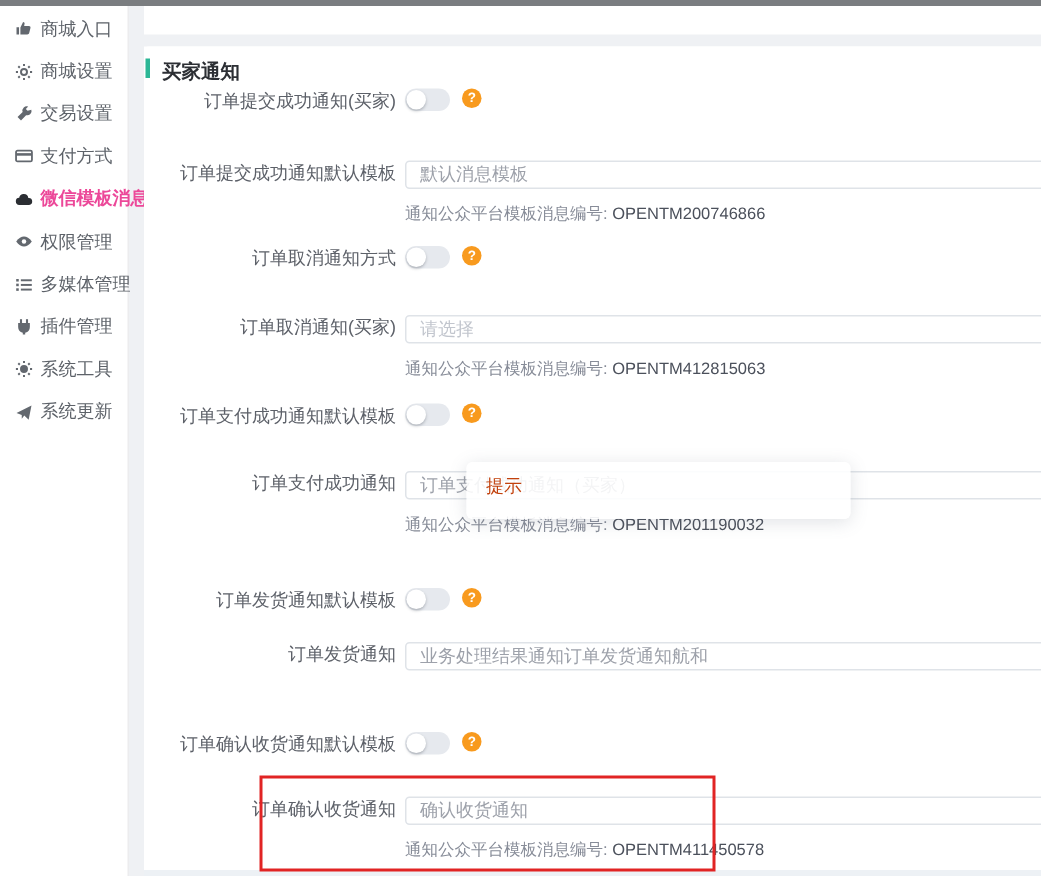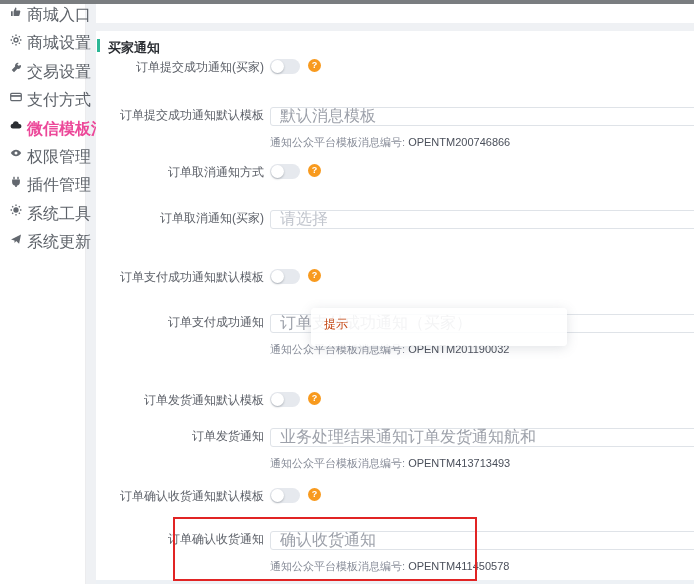--- a/index.html
+++ b/index.html
@@ -11,22 +11,22 @@
   }
   
   .topbar{position:absolute;left:0;top:0;width:694px;height:4px;background:#7a7d80;}
   .gapcol{position:absolute;left:86px;top:4px;width:10px;bottom:0;background:#eff1f4;}
   .topband{position:absolute;left:96px;top:23px;right:0;height:8px;background:#eff1f4;}
   .bottomstrip{position:absolute;left:96px;top:580px;right:0;height:4px;background:#edf1f5;}
 
   
   .sidebar{position:absolute;left:0;top:4px;width:86px;bottom:0;background:#fff;
            border-right:1px solid #ececee;box-sizing:border-box;padding-top:1px;}
-  .sitem{height:28.4px;display:flex;align-items:flex-start;padding-left:9px;cursor:pointer;
-         color:#5d6269;font-size:16px;white-space:nowrap;}
+  .sitem{height:28.4px;display:flex;align-items:center;padding-left:9px;cursor:pointer;
+         color:#5d6269;font-size:12px;white-space:nowrap;}
   .sitem .icn{width:13px;height:13px;margin-right:5px;flex:none;display:flex;align-items:center;justify-content:center;color:#63686f;}
   .sitem.active{color:#ec4899;font-weight:bold;}
   .sitem.active .icn{color:#2b2e33;}
   .icn svg{width:12px;height:12px;display:block;}
 
   
   .panel{position:absolute;left:96px;top:31px;right:0;height:549px;background:#fff;border-radius:3px 0 0 0;}
   .sec-head{position:absolute;left:1px;top:8px;display:flex;}
   .sec-bar{width:3px;height:13px;background:#2cb796;margin-right:8px;}
   .sec-title{font-size:13px;font-weight:bold;color:#2c2f34;}
@@ -37,21 +37,21 @@
   
   .switch{width:30px;height:15px;border-radius:8px;background:#e6e9ee;position:relative;flex:none;cursor:pointer;}
   .switch::after{content:"";position:absolute;left:1px;top:1px;width:13px;height:13px;border-radius:50%;
                  background:#fff;box-shadow:0 1px 2px rgba(60,70,80,.35);}
   .help{width:13px;height:13px;border-radius:50%;background:#f89a1e;color:#fff;font-size:9px;font-weight:bold;
         display:flex;align-items:center;justify-content:center;margin-left:8px;flex:none;cursor:pointer;line-height:1;}
 
   
   .inputbox{width:468px;height:19px;box-sizing:border-box;border:1px solid #dfe3e8;border-radius:3px;
             background:#fff;display:flex;align-items:center;padding:0 9px;flex:none;cursor:text;}
-  .val{font-size:16px;color:#9da1aa;white-space:nowrap;}
+  .val{font-size:12px;color:#9da1aa;white-space:nowrap;}
   .val.placeholder{color:#c2c6ce;}
 
   .cap{position:absolute;left:174px;font-size:11px;color:#878c98;white-space:nowrap;}
   .cap .code{color:#4b505b;}
 
   
   .tooltip{position:absolute;left:311px;top:308px;width:256px;box-sizing:border-box;
            background:rgba(255,255,255,0.88);border-radius:4px;z-index:20;
            box-shadow:0 2px 12px rgba(100,110,125,0.20);padding:8px 13px 9px;}
   .tooltip .tt-title{font-size:12px;color:#c2410c;margin-bottom:4px;}
@@ -123,20 +123,35 @@
   <div class="sitem">
     <span class="icn">
       <svg viewBox="0 0 12 12">
           <path fill="currentColor" d="M.8 6C2.4 3.8 4.2 2.7 6 2.7S9.6 3.8 11.2 6C9.6 8.2 7.8 9.3 6 9.3S2.4 8.2.8 6z"></path>
           <circle cx="6" cy="6" r="1.5" fill="#fff"></circle>
         </svg>
     </span>
     <span>权限管理</span>
   </div>
 
+  <div class="sitem">
+    <span class="icn">
+      <svg viewBox="0 0 12 12">
+          <g fill="currentColor">
+            <rect x="0.8" y="2" width="1.7" height="1.7"></rect>
+            <rect x="0.8" y="5.1" width="1.7" height="1.7"></rect>
+            <rect x="0.8" y="8.2" width="1.7" height="1.7"></rect>
+            <rect x="3.9" y="2.2" width="7.3" height="1.3"></rect>
+            <rect x="3.9" y="5.3" width="7.3" height="1.3"></rect>
+            <rect x="3.9" y="8.4" width="7.3" height="1.3"></rect>
+          </g>
+        </svg>
+    </span>
+    <span>多媒体管理</span>
+  </div>
 
   <div class="sitem">
     <span class="icn">
       <svg viewBox="0 0 12 12">
           <g fill="currentColor">
             <rect x="3.3" y="0.8" width="1.4" height="2.6"></rect>
             <rect x="7.3" y="0.8" width="1.4" height="2.6"></rect>
             <path d="M2.1 3.4h7.8V6a3.9 3.9 0 0 1-3.1 3.8V11H5.2V9.8A3.9 3.9 0 0 1 2.1 6z"></path>
           </g>
         </svg>
@@ -193,20 +208,23 @@
     <span class="lbl">订单取消通知方式</span>
     <span class="switch"></span>
     <span class="help">?</span>
   </div>
   <div class="row" style="top:179px">
     <span class="lbl">订单取消通知(买家)</span>
     <div class="inputbox">
       <span class="val placeholder">请选择</span>
     </div>
   </div>
+  <div class="cap" style="top:207px">
+    <span>通知公众平台模板消息编号: </span><span class="code">OPENTM412815063</span>
+  </div>
 
   <div class="row" style="top:238px">
     <span class="lbl">订单支付成功通知默认模板</span>
     <span class="switch"></span>
     <span class="help">?</span>
   </div>
   <div class="row" style="top:283px">
     <span class="lbl">订单支付成功通知</span>
     <div class="inputbox">
       <span class="val">订单支付成功通知（买家）</span>
@@ -219,23 +237,20 @@
   <div class="row" style="top:361px">
     <span class="lbl">订单发货通知默认模板</span>
     <span class="switch"></span>
     <span class="help">?</span>
   </div>
   <div class="row" style="top:397px">
     <span class="lbl">订单发货通知</span>
     <div class="inputbox">
       <span class="val">业务处理结果通知订单发货通知航和</span>
     </div>
-  </div>
-  <div class="cap" style="top:425px">
-    <span>通知公众平台模板消息编号: </span><span class="code">OPENTM413713493</span>
   </div>
 
   <div class="row" style="top:457px">
     <span class="lbl">订单确认收货通知默认模板</span>
     <span class="switch"></span>
     <span class="help">?</span>
   </div>
   <div class="row" style="top:500px">
     <span class="lbl">订单确认收货通知</span>
     <div class="inputbox">

